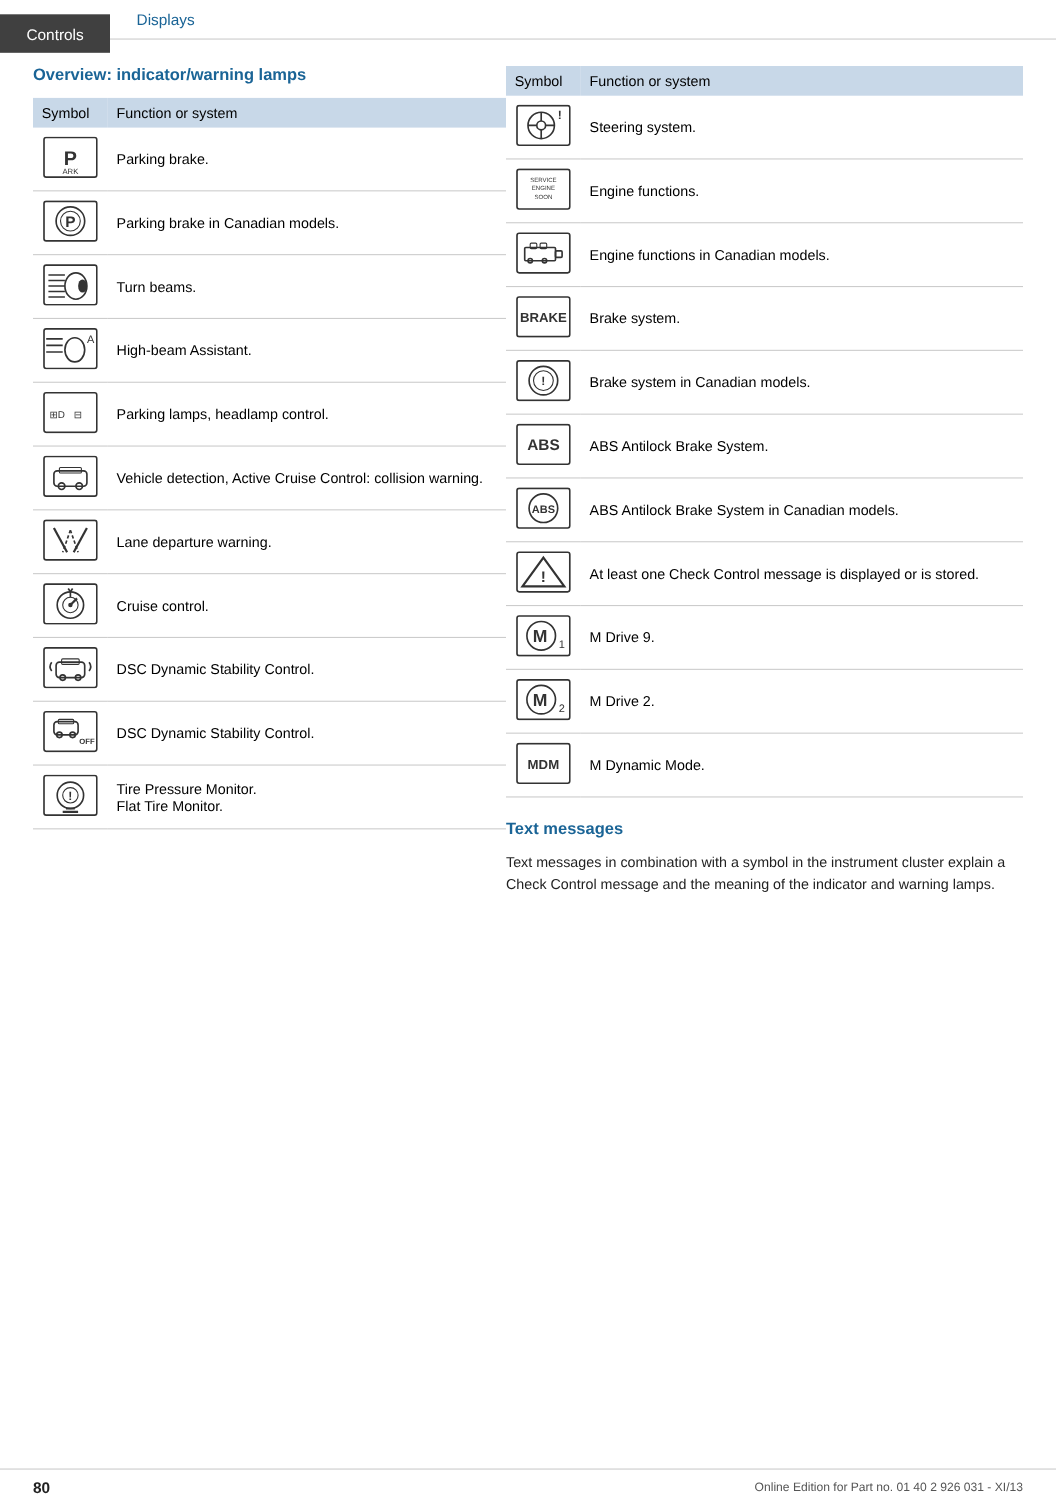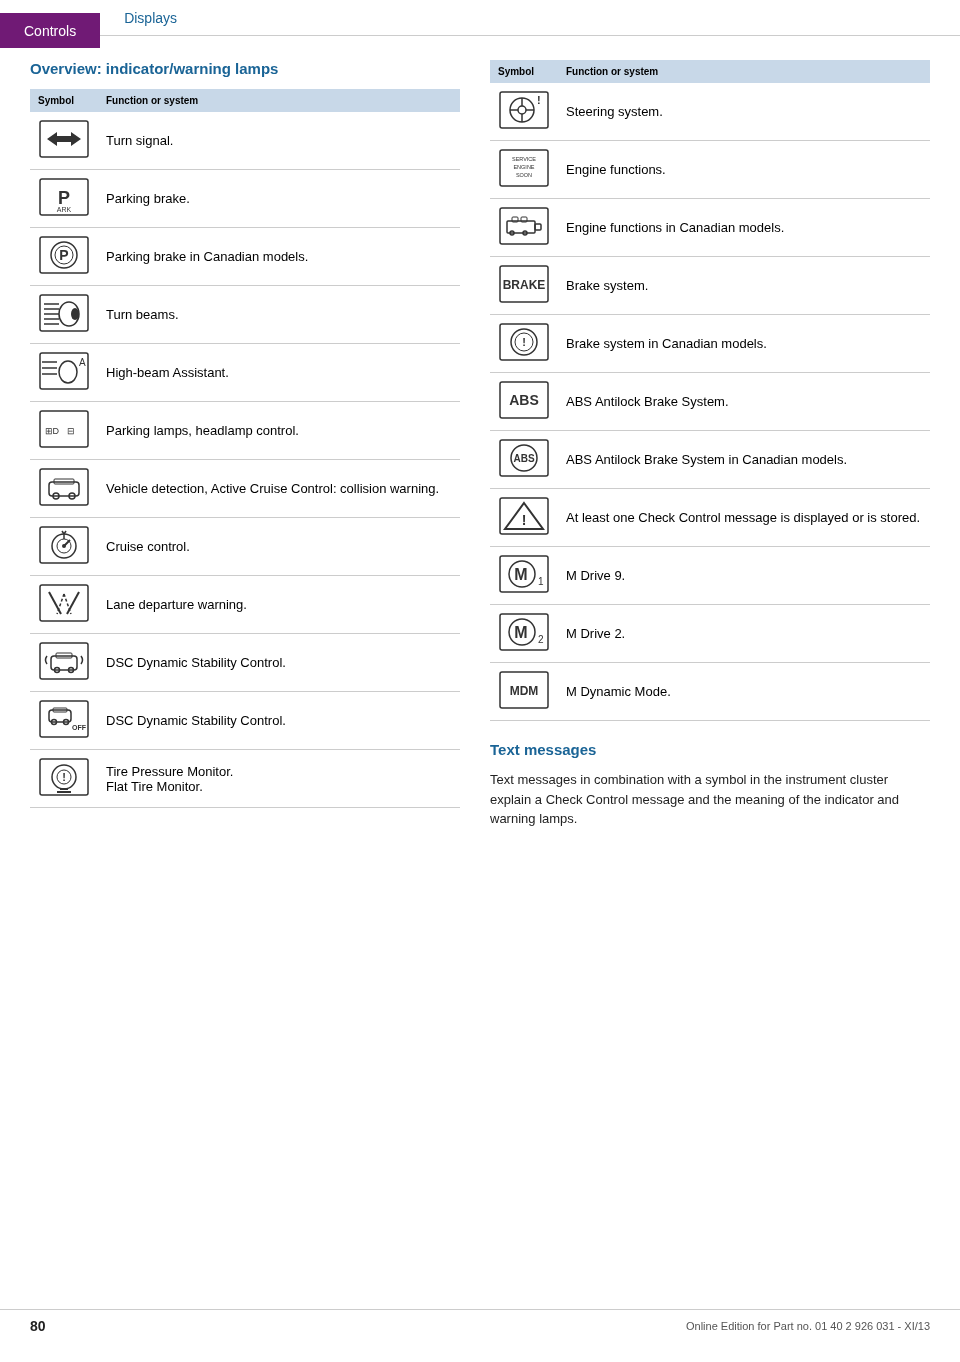--- a/index.html
+++ b/index.html
@@ -21,33 +21,32 @@
     }
     .nav-tab {
       padding: 0 24px;
       height: 100%;
       display: flex;
       align-items: center;
       font-size: 14px;
       cursor: pointer;
     }
     .nav-tab.active {
-      background: #701a75;
+      background: #404040;
       color: #fff;
       margin-top: 26px;
     }
     .nav-tab.inactive {
       color: #1a6496;
     }
 
     
     .main-content {
       display: flex;
       padding: 24px 30px 60px 30px;
-      gap: 30px;
     }
 
     
     .left-col {
       width: 430px;
       flex-shrink: 0;
     }
 
     
     .right-col {
@@ -66,22 +65,22 @@
       width: 100%;
       border-collapse: collapse;
       font-size: 13px;
     }
     .indicator-table thead tr {
       background: #c8d8e8;
     }
     .indicator-table thead th {
       text-align: left;
       padding: 6px 8px;
-      font-weight: bold;
-      font-size: 10px;
+      font-weight: normal;
+      font-size: 13px;
     }
     .indicator-table tbody tr {
       border-bottom: 1px solid #ccc;
     }
     .indicator-table tbody td {
       padding: 8px 8px;
       vertical-align: middle;
     }
     .symbol-cell {
       width: 68px;
@@ -94,21 +93,21 @@
     }
     .text-section p {
       font-size: 13px;
       line-height: 1.5;
       color: #222;
     }
 
     
     .footer {
       position: absolute;
-      bottom: 28px;
+      bottom: 2px;
       left: 0;
       right: 0;
       display: flex;
       align-items: center;
       justify-content: space-between;
       padding: 0 30px;
       border-top: 1px solid #ccc;
       padding-top: 8px;
     }
     .footer-page {
@@ -145,27 +144,20 @@
     <div class="section-title">Overview: indicator/warning lamps</div>
 
     <table class="indicator-table">
       <thead>
         <tr>
           <th>Symbol</th>
           <th>Function or system</th>
         </tr>
       </thead>
       <tbody id="left-table-body">
-      <tr>
-            <td class="symbol-cell"><svg class="sym-svg" viewBox="0 0 50 38" xmlns="http://www.w3.org/2000/svg">
-        <rect x="1" y="1" width="48" height="36" rx="2" fill="none" stroke="#333" stroke-width="1.5"></rect>
-        <polygon points="8,19 18,12 18,16 32,16 32,12 42,19 32,26 32,22 18,22 18,26" fill="#333"></polygon>
-      </svg></td>
-            <td style="white-space: pre-line;">Turn signal.</td>
-          </tr>
           <tr>
             <td class="symbol-cell"><svg class="sym-svg" viewBox="0 0 50 38" xmlns="http://www.w3.org/2000/svg">
         <rect x="1" y="1" width="48" height="36" rx="2" fill="none" stroke="#333" stroke-width="1.5"></rect>
         <text x="25" y="26" text-anchor="middle" font-size="18" font-weight="bold" font-family="Arial" fill="#333">P</text>
         <text x="25" y="34" text-anchor="middle" font-size="7" font-family="Arial" fill="#333">ARK</text>
       </svg></td>
             <td style="white-space: pre-line;">Parking brake.</td>
           </tr>
           <tr>
             <td class="symbol-cell"><svg class="sym-svg" viewBox="0 0 50 38" xmlns="http://www.w3.org/2000/svg">
@@ -214,39 +206,39 @@
         <rect x="10" y="14" width="30" height="14" rx="3" fill="none" stroke="#333" stroke-width="1.5"></rect>
         <rect x="15" y="11" width="20" height="5" rx="1" fill="none" stroke="#333" stroke-width="1"></rect>
         <circle cx="17" cy="28" r="3" fill="none" stroke="#333" stroke-width="1.5"></circle>
         <circle cx="33" cy="28" r="3" fill="none" stroke="#333" stroke-width="1.5"></circle>
       </svg></td>
             <td style="white-space: pre-line;">Vehicle detection, Active Cruise Control: collision warning.</td>
           </tr>
           <tr>
             <td class="symbol-cell"><svg class="sym-svg" viewBox="0 0 50 38" xmlns="http://www.w3.org/2000/svg">
         <rect x="1" y="1" width="48" height="36" rx="2" fill="none" stroke="#333" stroke-width="1.5"></rect>
+        <line x1="10" y1="8" x2="22" y2="30" stroke="#333" stroke-width="2"></line>
+        <line x1="40" y1="8" x2="28" y2="30" stroke="#333" stroke-width="2"></line>
+        <line x1="25" y1="10" x2="18" y2="30" stroke="#333" stroke-width="1.5" stroke-dasharray="3,2"></line>
+        <line x1="25" y1="10" x2="32" y2="30" stroke="#333" stroke-width="1.5" stroke-dasharray="3,2"></line>
+      </svg></td>
+            <td style="white-space: pre-line;">Lane departure warning.</td>
+          </tr>
+          <tr>
+            <td class="symbol-cell"><svg class="sym-svg" viewBox="0 0 50 38" xmlns="http://www.w3.org/2000/svg">
+        <rect x="1" y="1" width="48" height="36" rx="2" fill="none" stroke="#333" stroke-width="1.5"></rect>
         <circle cx="25" cy="20" r="12" fill="none" stroke="#333" stroke-width="1.5"></circle>
         <circle cx="25" cy="20" r="7" fill="none" stroke="#333" stroke-width="1"></circle>
         <line x1="25" y1="8" x2="25" y2="13" stroke="#333" stroke-width="1.5"></line>
         <line x1="25" y1="20" x2="31" y2="14" stroke="#333" stroke-width="2"></line>
         <circle cx="25" cy="20" r="2" fill="#333"></circle>
         <line x1="25" y1="8" x2="23" y2="5" stroke="#333" stroke-width="1.5"></line>
         <line x1="25" y1="8" x2="27" y2="5" stroke="#333" stroke-width="1.5"></line>
       </svg></td>
             <td style="white-space: pre-line;">Cruise control.</td>
-          </tr>
-          <tr>
-            <td class="symbol-cell"><svg class="sym-svg" viewBox="0 0 50 38" xmlns="http://www.w3.org/2000/svg">
-        <rect x="1" y="1" width="48" height="36" rx="2" fill="none" stroke="#333" stroke-width="1.5"></rect>
-        <line x1="10" y1="8" x2="22" y2="30" stroke="#333" stroke-width="2"></line>
-        <line x1="40" y1="8" x2="28" y2="30" stroke="#333" stroke-width="2"></line>
-        <line x1="25" y1="10" x2="18" y2="30" stroke="#333" stroke-width="1.5" stroke-dasharray="3,2"></line>
-        <line x1="25" y1="10" x2="32" y2="30" stroke="#333" stroke-width="1.5" stroke-dasharray="3,2"></line>
-      </svg></td>
-            <td style="white-space: pre-line;">Lane departure warning.</td>
           </tr>
           <tr>
             <td class="symbol-cell"><svg class="sym-svg" viewBox="0 0 50 38" xmlns="http://www.w3.org/2000/svg">
         <rect x="1" y="1" width="48" height="36" rx="2" fill="none" stroke="#333" stroke-width="1.5"></rect>
         <rect x="12" y="14" width="26" height="14" rx="3" fill="none" stroke="#333" stroke-width="1.5"></rect>
         <rect x="17" y="11" width="16" height="5" rx="1" fill="none" stroke="#333" stroke-width="1"></rect>
         <circle cx="18" cy="28" r="2.5" fill="none" stroke="#333" stroke-width="1.5"></circle>
         <circle cx="32" cy="28" r="2.5" fill="none" stroke="#333" stroke-width="1.5"></circle>
         <path d="M8,22 Q5,18 8,14" fill="none" stroke="#333" stroke-width="1.5"></path>
         <path d="M42,22 Q45,18 42,14" fill="none" stroke="#333" stroke-width="1.5"></path>

